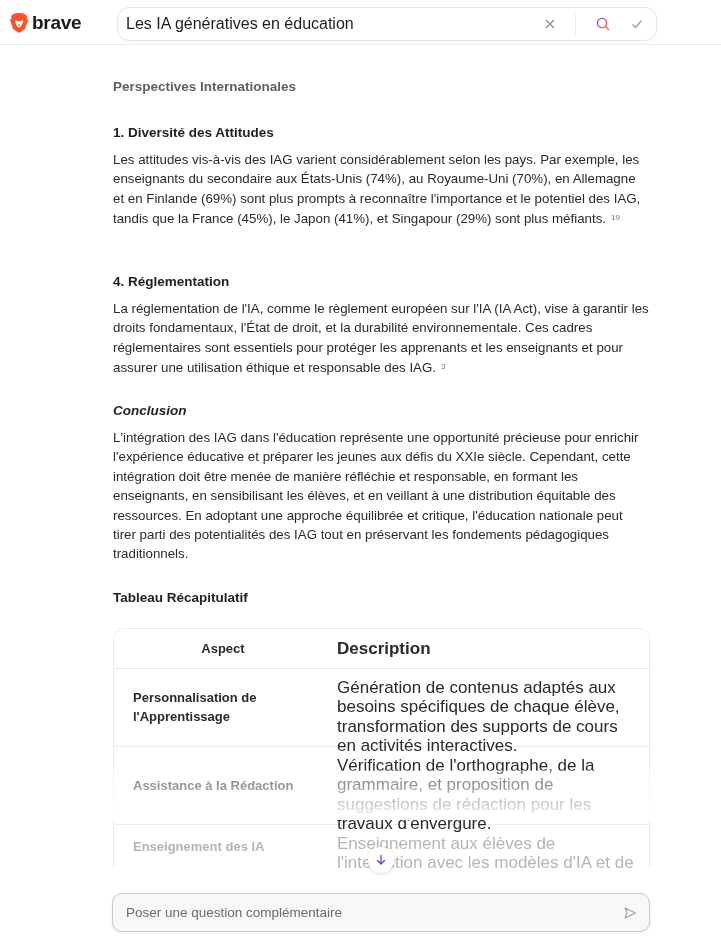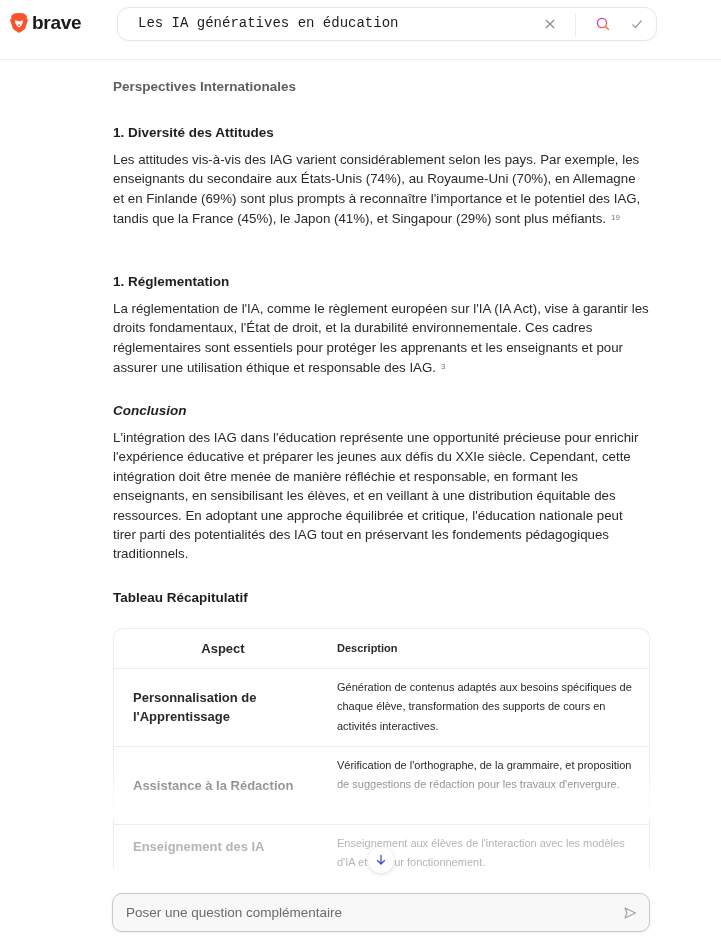--- a/index.html
+++ b/index.html
@@ -1,40 +1,40 @@
 <!DOCTYPE html>
 <html><head>
   <meta charset="utf-8">
   <style>
     * { box-sizing: border-box; margin: 0; padding: 0; }
     html, body { width: 721px; height: 942px; background: #ffffff; overflow: hidden; }
     body { font-family: "Liberation Sans", "DejaVu Sans", sans-serif; color: #2b2b2b; position: relative; }
 
-    .topbar { position: absolute; left: 0; top: 0; width: 721px; height: 60px; border-bottom: 1px solid #ececec; background: #fff; }
+    .topbar { position: absolute; left: 0; top: 0; width: 721px; height: 45px; border-bottom: 1px solid #ececec; background: #fff; }
     .logo { position: absolute; left: 9px; top: 12px; display: flex; align-items: center; gap: 3px; }
     .logo svg { width: 20px; height: 22px; }
     .logo-text { font-size: 19px; font-weight: bold; color: #1a1a1a; letter-spacing: -0.3px; }
 
     .search { position: absolute; left: 117px; top: 7px; width: 540px; height: 34px; border: 1px solid #e6e6e6; border-radius: 12px; background: #fff; box-shadow: 0 1px 2px rgba(0,0,0,0.03); }
-    .search-input { position: absolute; left: 20px; top: 7px; width: 380px; border: none; outline: none; font-family: Liberation Mono, monospace; font-size: 14px; color: #1e1e1e; background: transparent; }
+    .search-input { position: absolute; left: 8px; top: 7px; width: 380px; border: none; outline: none; font-family: Liberation Sans, sans-serif; font-size: 16px; color: #1e1e1e; background: transparent; }
     .search .clear { position: absolute; left: 424px; top: 8px; width: 16px; height: 16px; cursor: pointer; }
     .search .divider { position: absolute; left: 457px; top: 6px; width: 1px; height: 22px; background: #ececec; }
     .search .go { position: absolute; left: 477px; top: 8px; width: 16px; height: 16px; cursor: pointer; }
     .search .check { position: absolute; left: 511px; top: 8px; width: 16px; height: 16px; cursor: pointer; }
 
     .content { position: absolute; left: 113px; top: 52px; width: 540px; }
     .h-section { position: absolute; left: 0; font-size: 13.5px; font-weight: bold; color: #5f5f5f; }
     .h-sub { position: absolute; left: 0; font-size: 13.5px; font-weight: bold; color: #1f1f1f; }
     .para { position: absolute; left: 0; width: 536px; font-size: 13.3px; line-height: 19.4px; color: #2a2a2a; }
     .cite { font-size: 8px; color: #777; vertical-align: 3px; margin-left: 5px; }
 
     .table { position: absolute; left: 0; top: 576px; width: 537px; height: 240px; border: 1px solid #ececec; border-bottom: none; border-radius: 10px 10px 0 0; overflow: hidden; }
     .trow { position: absolute; left: 0; width: 537px; border-bottom: 1px solid #ececec; }
     .tcell-a { position: absolute; left: 19px; font-size: 13px; font-weight: bold; color: #2a2a2a; line-height: 19.4px; width: 180px; }
-    .tcell-d { position: absolute; left: 223px; width: 300px; font-size: 11px; line-height: 19.4px; color: #2a2a2a; }
+    .tcell-d { position: absolute; left: 223px; width: 300px; font-size: 17px; line-height: 19.4px; color: #2a2a2a; }
     .thead .tcell-a, .thead .tcell-d { font-weight: bold; color: #2a2a2a; }
     .fade { position: absolute; left: 0; top: 770px; width: 721px; height: 50px; background: linear-gradient(to bottom, rgba(255,255,255,0.3), rgba(255,255,255,0.95)); pointer-events: none; }
     .faded { color: #b5b5b5 !important; }
 
     .scroll-btn { position: absolute; left: 368px; top: 847px; width: 26px; height: 26px; border-radius: 50%; background: #fff; box-shadow: 0 1px 4px rgba(0,0,0,0.15); display: flex; align-items: center; justify-content: center; cursor: pointer; }
 
     .followup { position: absolute; left: 112px; top: 893px; width: 538px; height: 39px; border: 1px solid #c9c9c9; border-radius: 10px; background: #f8f8f8; box-shadow: 0 1px 3px rgba(0,0,0,0.08); }
     .followup-input { position: absolute; left: 13px; top: 11px; width: 470px; border: none; outline: none; background: transparent; font-family: "Liberation Sans", sans-serif; font-size: 13.5px; color: #6d28d9; }
     .followup-input::placeholder { color: #6a6a6a; }
     .send { position: absolute; left: 509px; top: 11px; width: 16px; height: 16px; cursor: pointer; }
@@ -76,21 +76,21 @@
 </div>
 
 <div class="content">
   <div class="h-section" style="top:27px;">Perspectives Internationales</div>
 
   <div class="h-sub" style="top:73px;">1. Diversité des Attitudes</div>
   <div class="para" style="top:98px;">
     <span>Les attitudes vis-à-vis des IAG varient considérablement selon les pays. Par exemple, les enseignants du secondaire aux États-Unis (74%), au Royaume-Uni (70%), en Allemagne et en Finlande (69%) sont plus prompts à reconnaître l'importance et le potentiel des IAG, tandis que la France (45%), le Japon (41%), et Singapour (29%) sont plus méfiants.</span><span class="cite">19</span>
   </div>
 
-  <div class="h-sub" style="top:222px;">1. Réglementation</div>
+  <div class="h-sub" style="top:222px;">4. Réglementation</div>
   <div class="para" style="top:247px;">
     <span>La réglementation de l'IA, comme le règlement européen sur l'IA (IA Act), vise à garantir les droits fondamentaux, l'État de droit, et la durabilité environnementale. Ces cadres réglementaires sont essentiels pour protéger les apprenants et les enseignants et pour assurer une utilisation éthique et responsable des IAG.</span><span class="cite">3</span>
   </div>
 
   <div class="h-sub" style="top:351px;font-style:italic;">Conclusion</div>
   <div class="para" style="top:376px;">L'intégration des IAG dans l'éducation représente une opportunité précieuse pour enrichir l'expérience éducative et préparer les jeunes aux défis du XXIe siècle. Cependant, cette intégration doit être menée de manière réfléchie et responsable, en formant les enseignants, en sensibilisant les élèves, et en veillant à une distribution équitable des ressources. En adoptant une approche équilibrée et critique, l'éducation nationale peut tirer parti des potentialités des IAG tout en préservant les fondements pédagogiques traditionnels.</div>
 
   <div class="h-sub" style="top:538px;">Tableau Récapitulatif</div>
 
   <div class="table">

